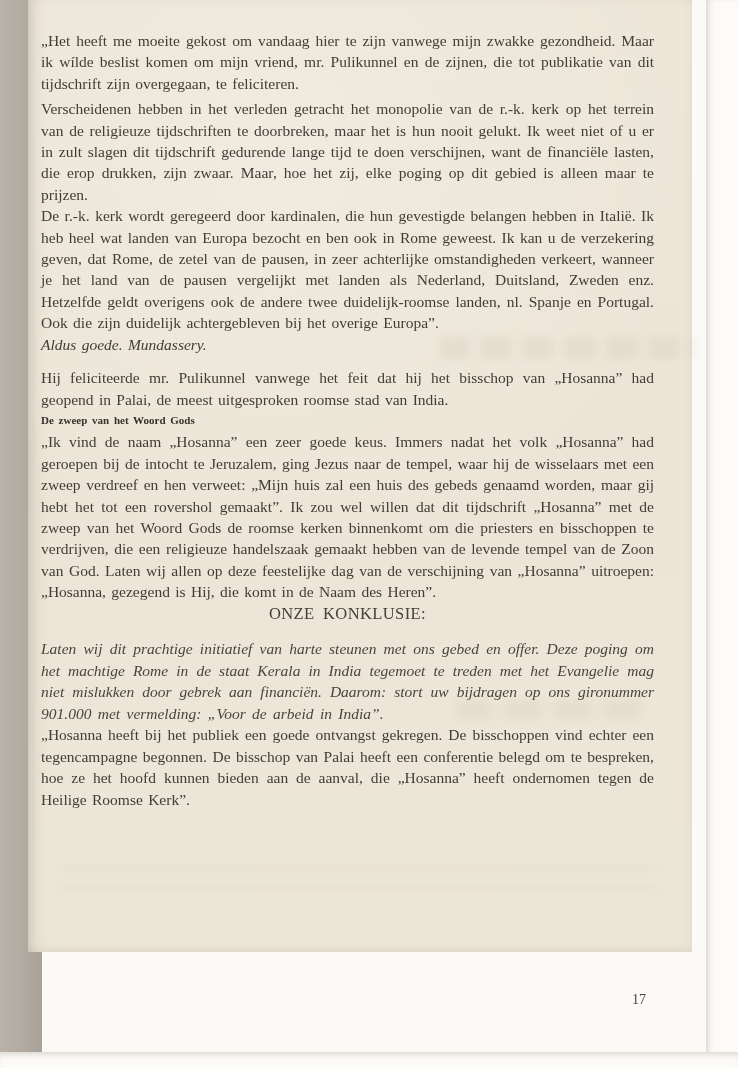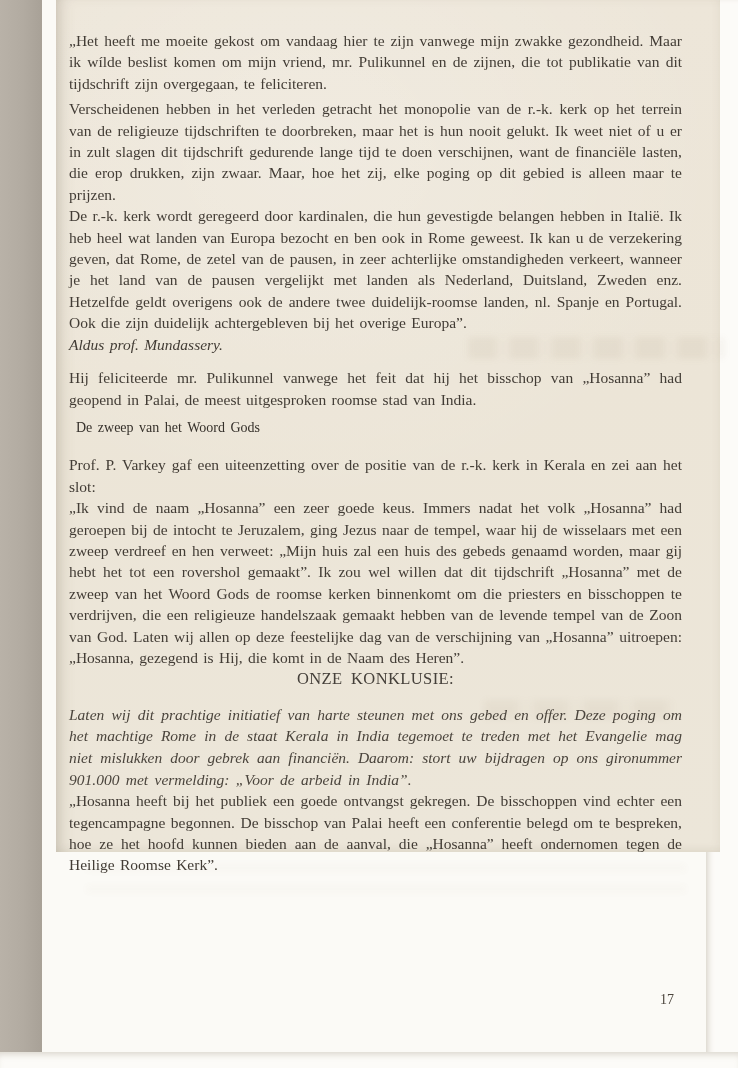--- a/index.html
+++ b/index.html
@@ -36,23 +36,23 @@
   .bottom-edge {
     position: absolute;
     left: 0; top: 1052px;
     width: 738px;
     height: 16px;
     background: #fcfbf8;
     box-shadow: inset 0 6px 7px -4px rgba(150, 138, 115, 0.35);
   }
   .page {
     position: absolute;
-    left: 56px; top: 0;
+    left: 28px; top: 0;
     width: 664px;
-    height: 852px;
+    height: 952px;
     background:
       radial-gradient(ellipse 90% 60% at 38% 18%, rgba(255,255,255,0.20), rgba(255,255,255,0) 70%),
       linear-gradient(180deg, #ede6d9 0%, #ece5d7 45%, #ece6d9 100%);
     box-shadow:
       inset 12px 0 16px -10px rgba(100, 88, 68, 0.30),
       inset -3px -4px 12px -6px rgba(130, 115, 92, 0.18);
   }
   .text-col {
     position: absolute;
     left: 13px;
@@ -69,24 +69,24 @@
   }
   .gap-line   { margin-top: 4px; }
   .gap-med    { margin-top: 12px; }
   .gap-head   { margin-top: 8px;  }
   .gap-after-head { margin-top: 16px; }
   .gap-caps   { margin-top: 12px; }
   .gap-concl  { margin-top: 14px; font-family: Liberation Serif, serif; }
   .gap-ps     { margin-top: 36px; }
   .it { font-style: italic; }
   .bold-head {
-    margin: 7px;
-    font-weight: normal;
+    margin: 0;
+    font-weight: bold;
     color: #35302a;
-    font-size: 14px;
+    font-size: 11px;
     text-align: left;
     word-spacing: 2px;
   }
   .caps-head {
     margin: 0;
     font-weight: normal;
     font-size: 16.5px;
     letter-spacing: 0.4px;
     word-spacing: 4px;
     color: #45403a;
@@ -152,27 +152,26 @@
     <div class="ghost ghost-3"></div>
 
     <div class="text-col">
 
       <p class="p">„Het heeft me moeite gekost om vandaag hier te zijn vanwege mijn zwakke gezondheid. Maar ik wílde beslist komen om mijn vriend, mr. Pulikunnel en de zijnen, die tot publikatie van dit tijdschrift zijn overgegaan, te feliciteren.</p>
 
       <p class="p gap-line">Verscheidenen hebben in het verleden getracht het monopolie van de r.-k. kerk op het terrein van de religieuze tijdschriften te doorbreken, maar het is hun nooit gelukt. Ik weet niet of u er in zult slagen dit tijdschrift gedurende lange tijd te doen verschijnen, want de financiële lasten, die erop drukken, zijn zwaar. Maar, hoe het zij, elke poging op dit gebied is alleen maar te prijzen.</p>
 
       <p class="p">De r.-k. kerk wordt geregeerd door kardinalen, die hun gevestigde belangen hebben in Italië. Ik heb heel wat landen van Europa bezocht en ben ook in Rome geweest. Ik kan u de verzekering geven, dat Rome, de zetel van de pausen, in zeer achterlijke omstandigheden verkeert, wanneer je het land van de pausen vergelijkt met landen als Nederland, Duitsland, Zweden enz. Hetzelfde geldt overigens ook de andere twee duidelijk-roomse landen, nl. Spanje en Portugal. Ook die zijn duidelijk achtergebleven bij het overige Europa”.</p>
 
-      <p class="p it">Aldus prof. Mundassery.</p>
+      <p class="p it">Aldus goede. Mundassery.</p>
 
       <p class="p gap-med">Hij feliciteerde mr. Pulikunnel vanwege het feit dat hij het bisschop van „Hosanna” had geopend in Palai, de meest uitgesproken roomse stad van India.</p>
 
       <p class="bold-head gap-head">De zweep van het Woord Gods</p>
 
-      <p class="p gap-after-head">Prof. P. Varkey gaf een uiteenzetting over de positie van de r.-k. kerk in Kerala en zei aan het slot:</p>
 
       <p class="p">„Ik vind de naam „Hosanna” een zeer goede keus. Immers nadat het volk „Hosanna” had geroepen bij de intocht te Jeruzalem, ging Jezus naar de tempel, waar hij de wisselaars met een zweep verdreef en hen verweet: „Mijn huis zal een huis des gebeds genaamd worden, maar gij hebt het tot een rovershol gemaakt”. Ik zou wel willen dat dit tijdschrift „Hosanna” met de zweep van het Woord Gods de roomse kerken binnenkomt om die priesters en bisschoppen te verdrijven, die een religieuze handelszaak gemaakt hebben van de levende tempel van de Zoon van God. Laten wij allen op deze feestelijke dag van de verschijning van „Hosanna” uitroepen: „Hosanna, gezegend is Hij, die komt in de Naam des Heren”.</p>
 
       <p class="caps-head gap-caps">ONZE KONKLUSIE:</p>
 
       <p class="p it concl gap-concl">Laten wij dit prachtige initiatief van harte steunen met ons gebed en offer. Deze poging om het machtige Rome in de staat Kerala in India tegemoet te treden met het Evangelie mag niet mislukken door gebrek aan financiën. Daarom: stort uw bijdragen op ons gironummer 901.000 met vermelding: „Voor de arbeid in India”.</p>
 
 
       <p class="p">„Hosanna heeft bij het publiek een goede ontvangst gekregen. De bisschoppen vind echter een tegencampagne begonnen. De bisschop van Palai heeft een conferentie belegd om te bespreken, hoe ze het hoofd kunnen bieden aan de aanval, die „Hosanna” heeft ondernomen tegen de Heilige Roomse Kerk”.</p>
 

